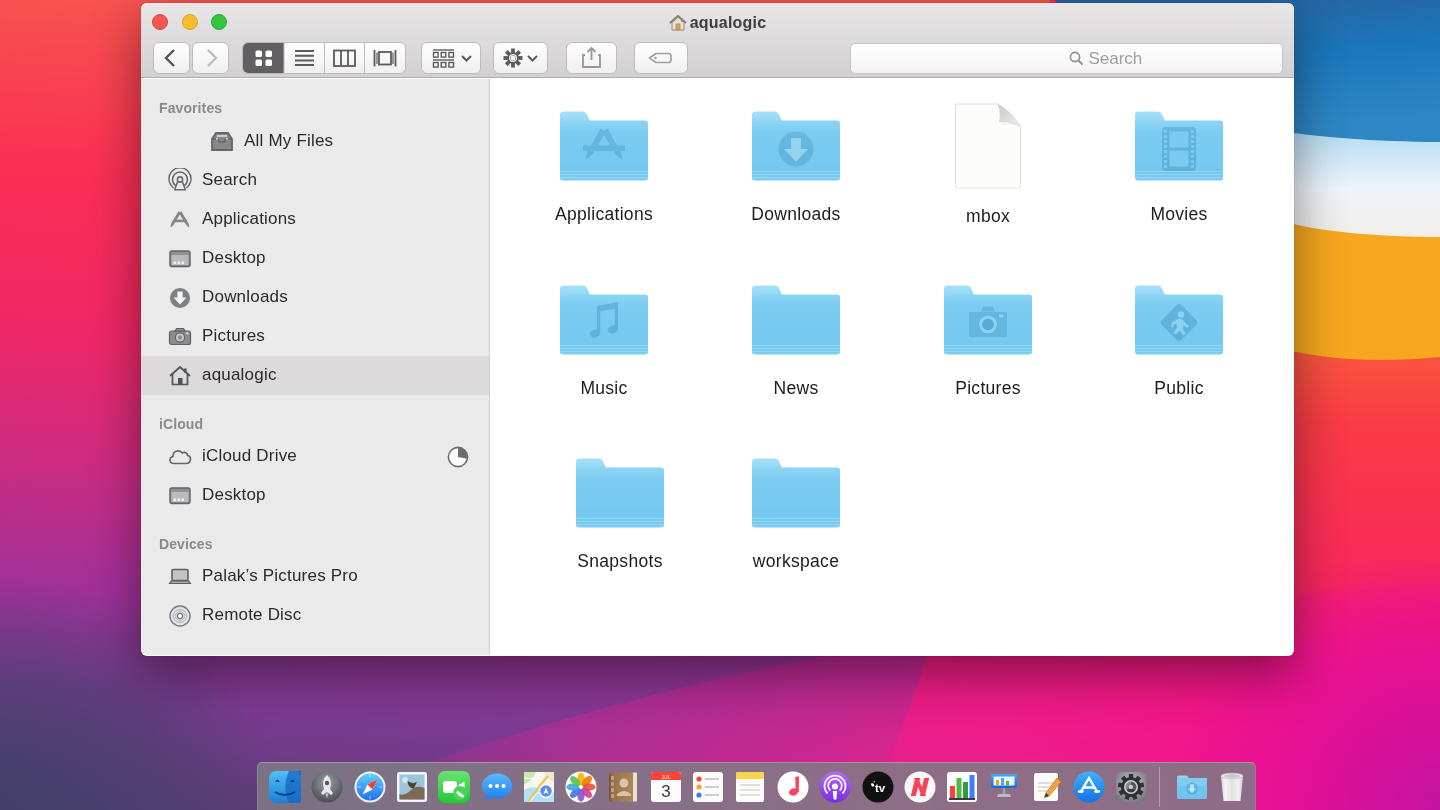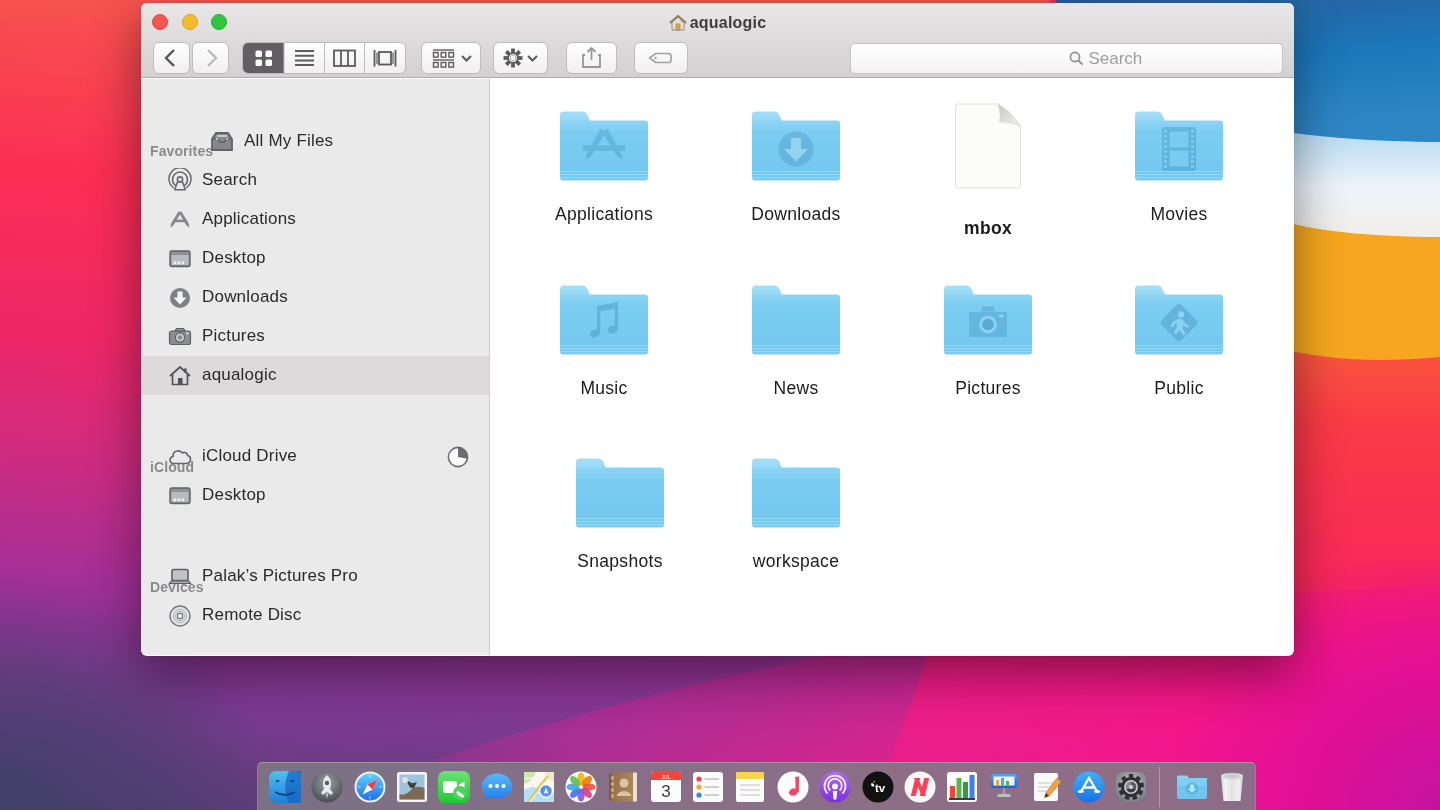--- a/index.html
+++ b/index.html
@@ -15,21 +15,21 @@
   .tl.y { left:41px; background:#f5bd2e; border:0.5px solid #deA123;}
   .tl.g { left:70px; background:#32c63f; border:0.5px solid #23ab31;}
   #wtitle { position:absolute; top:11px; left:0; width:100%; text-align:center;
     font-size:16px; font-weight:600; letter-spacing:0.2px; color:#3e3c3d; }
   
   .tbtn { position:absolute; top:39px; height:32px; border-radius:6px;
      background:linear-gradient(#fefefe,#f1eff0); border:1px solid #bdbbbc; }
   
   #sidebar { position:absolute; left:0; top:76px; width:349px; height:576px;
      background:#ebeaeb; border-right:1px solid #cecccd; border-radius:0 0 0 6px; }
-  .shead { position:absolute; left:9px; font-size:14px; font-weight:bold; letter-spacing:0.1px; color:#8b898c;margin-top:43px; }
+  .shead { position:absolute; left:18px; font-size:14px; font-weight:bold; letter-spacing:0.1px; color:#8b898c; }
   .srow { position:absolute; left:0; width:100%; height:39px; }
   .srow .sic { position:absolute; left:26px; top:7px; width:26px; height:26px; }
   .srow .stxt { position:absolute; left:61px; top:9px; font-size:17px; letter-spacing:0.2px; color:#2b292a; }
   .ssel { background:#dcdadb; }
   
   #content { position:absolute; left:350px; top:76px; width:803px; height:576px; background:#fff; border-radius:0 0 6px 0;}
   .item { position:absolute; width:160px; text-align:center; }
   .item .lbl { margin-top:19px; font-size:17.5px; letter-spacing:0.3px; color:#1c1c1e; }
   
   #dock { position:absolute; left:257px; top:762px; width:999px; height:48px;
@@ -377,21 +377,21 @@
         <path d="M43,27 L53,27 L53,38 L60,38 L48,50.5 L36,38 L43,38 Z" fill="#93d4f0"></path>
       </svg>
       <div class="lbl">Downloads</div>
     </div>
     <div class="item" style="left:417px; top:23px;">
       <svg width="70" height="88" viewBox="0 0 70 88">
         <path d="M2.5,4 Q2.5,2 4.5,2 L45,2 L67.5,24.5 L67.5,84 Q67.5,86 65.5,86 L4.5,86 Q2.5,86 2.5,84 Z" fill="#fcfcfb" stroke="#e0dfdd" stroke-width="1"></path>
         <path d="M45,2 L67.5,24.5 Q56,21 48.5,22.5 Q50,14 45,2 Z" fill="#f1f0ee"></path>
         <path d="M45,2 Q48.5,12.5 46.5,20 Q54,17.5 67.5,24.5 Q58,9 45,2 Z" fill="url(#pgf)" stroke="#d8d7d5" stroke-width="0.8"></path>
       </svg>
-      <div class="lbl" style="margin-top:24px;font-weight:bold;">mbox</div>
+      <div class="lbl" style="margin-top:12px;">mbox</div>
     </div>
     <div class="item" style="left:608px; top:32px;">
       <svg width="96" height="70" viewBox="0 0 96 70">
           <use href="#folder"></use>
         <rect x="31" y="16" width="34" height="44" rx="3.5" fill="#2a7dad" opacity="0.3"></rect>
         <g fill="#79cbf1">
           <rect x="38.5" y="20.5" width="19" height="16"></rect>
           <rect x="38.5" y="39.5" width="19" height="16"></rect>
           <g>
             <rect x="33" y="19" width="3" height="3"></rect>

